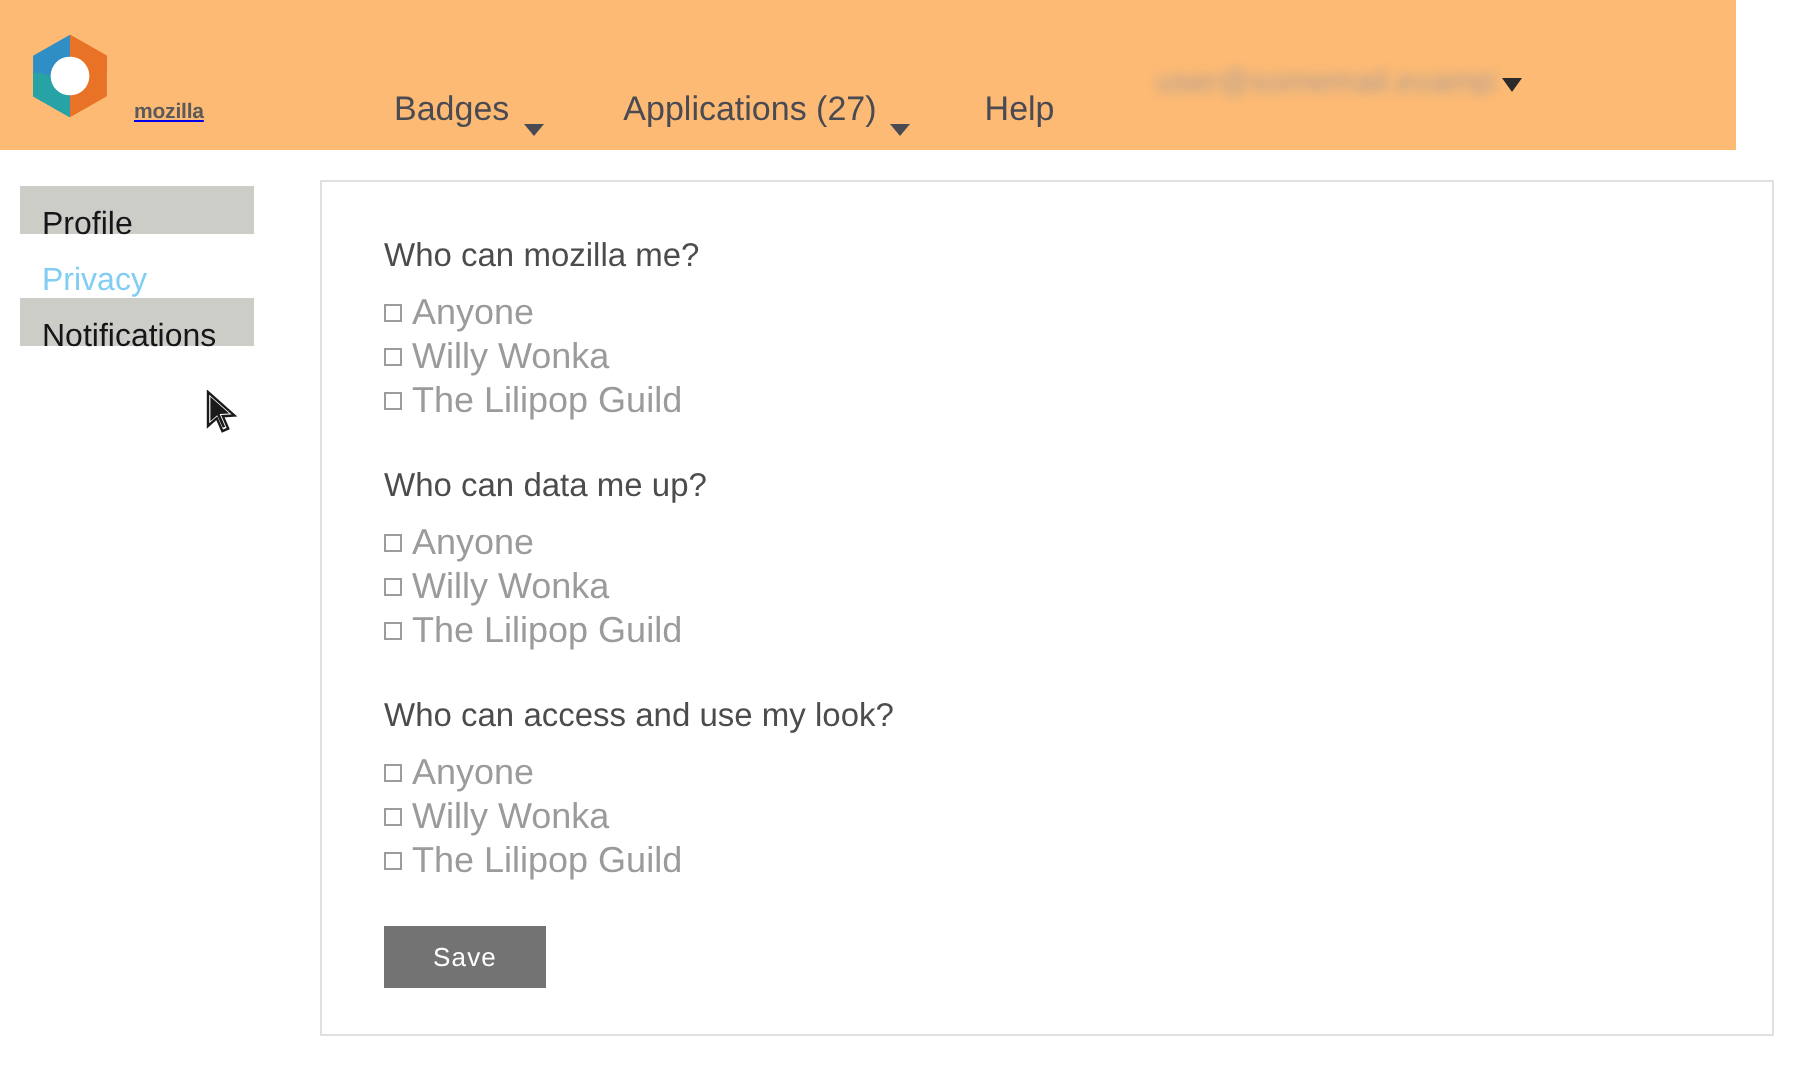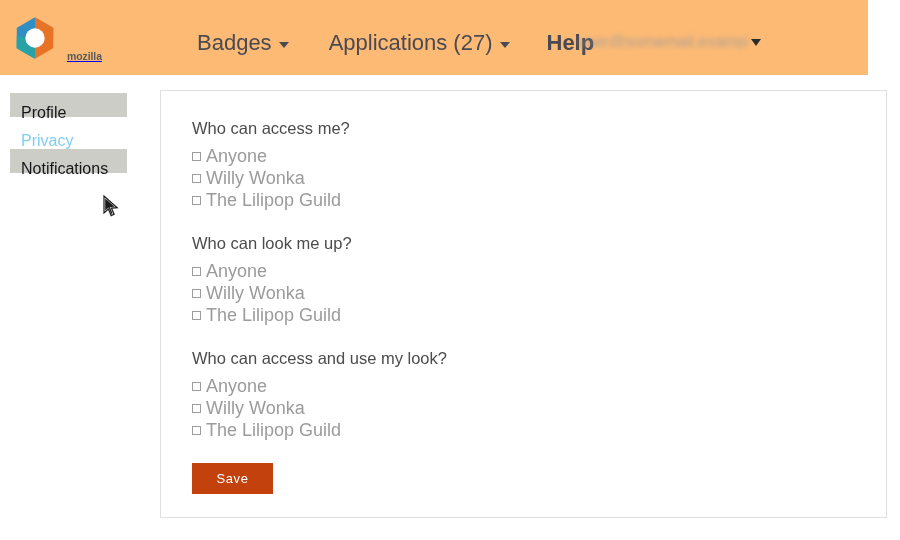--- a/index.html
+++ b/index.html
@@ -68,30 +68,31 @@
 
   .nav {
     position: absolute;
     left: 197px;
     top: 32px;
     display: flex;
     align-items: center;
   }
   .nav-item {
     display: flex;
-    align-items: center;
+    align-items: flex-end;
     color: #4a4a52;
-    font-size: 22px;
+    font-size: 17px;
     line-height: 22px;
     white-space: nowrap;
     cursor: pointer;
     text-decoration: none;
+    margin-top: 12px;
   }
   .nav-item + .nav-item { margin-left: 40px; }
-  .nav-item.help { margin-left: 37px; font-weight: bold; }
+  .nav-item.help { margin-left: 37px; }
   .caret {
     display: inline-block;
     width: 0; height: 0;
     border-left: 5px solid transparent;
     border-right: 5px solid transparent;
     border-top: 6px solid #4a4a52;
     margin-left: 7px;
     position: relative;
     top: 2px;
   }
@@ -205,21 +206,21 @@
   .opt-label {
     font-size: 18px;
     color: #9b9b9b;
     white-space: nowrap;
   }
 
   .save-btn {
     margin-top: 14px;
     width: 81px;
     height: 31px;
-    background: #c2410c;
+    background: #737373;
     color: #ffffff;
     border: none;
     font-size: 13px;
     letter-spacing: 0.6px;
     font-family: "Liberation Sans", sans-serif;
     cursor: pointer;
     display: block;
     padding: 0;
   }
 </style>
@@ -283,37 +284,37 @@
 
 <svg class="cursor" viewBox="0 0 18 24">
   <path d="M1 1 L1 18 L5.4 14.1 L8.2 20.6 L11.1 19.3 L8.4 13.1 L14.2 12.7 Z" fill="#ffffff" stroke="#1a1a1a" stroke-width="1.2"></path>
   <path d="M2.2 3.4 L2.2 15.6 L5.6 12.6 L8.4 18.9 L9.6 18.4 L6.8 12.0 L11.6 11.7 Z" fill="#1a1a1a"></path>
 </svg>
 
 <div class="panel">
   <div class="panel-inner">
 
     <div class="q-group">
-      <h2 class="q-title">Who can access me?</h2>
+      <h2 class="q-title">Who can mozilla me?</h2>
       <label class="opt-row">
         <span class="cb"></span>
         <span class="opt-label">Anyone</span>
       </label>
       <label class="opt-row">
         <span class="cb"></span>
         <span class="opt-label">Willy Wonka</span>
       </label>
       <label class="opt-row">
         <span class="cb"></span>
         <span class="opt-label">The Lilipop Guild</span>
       </label>
     </div>
 
     <div class="q-group">
-      <h2 class="q-title">Who can look me up?</h2>
+      <h2 class="q-title">Who can data me up?</h2>
       <label class="opt-row">
         <span class="cb"></span>
         <span class="opt-label">Anyone</span>
       </label>
       <label class="opt-row">
         <span class="cb"></span>
         <span class="opt-label">Willy Wonka</span>
       </label>
       <label class="opt-row">
         <span class="cb"></span>

